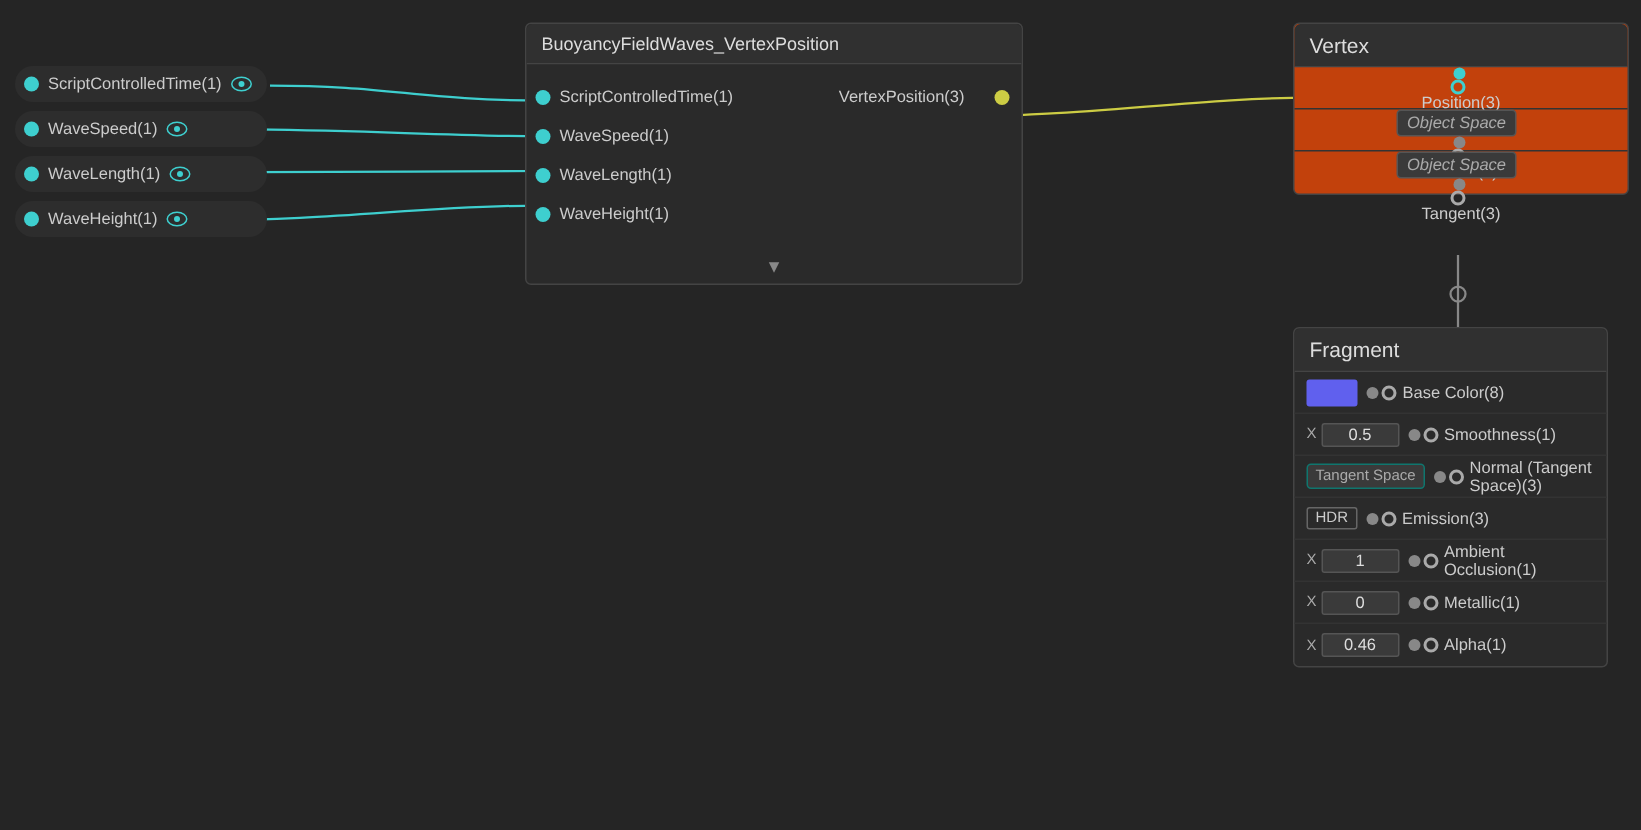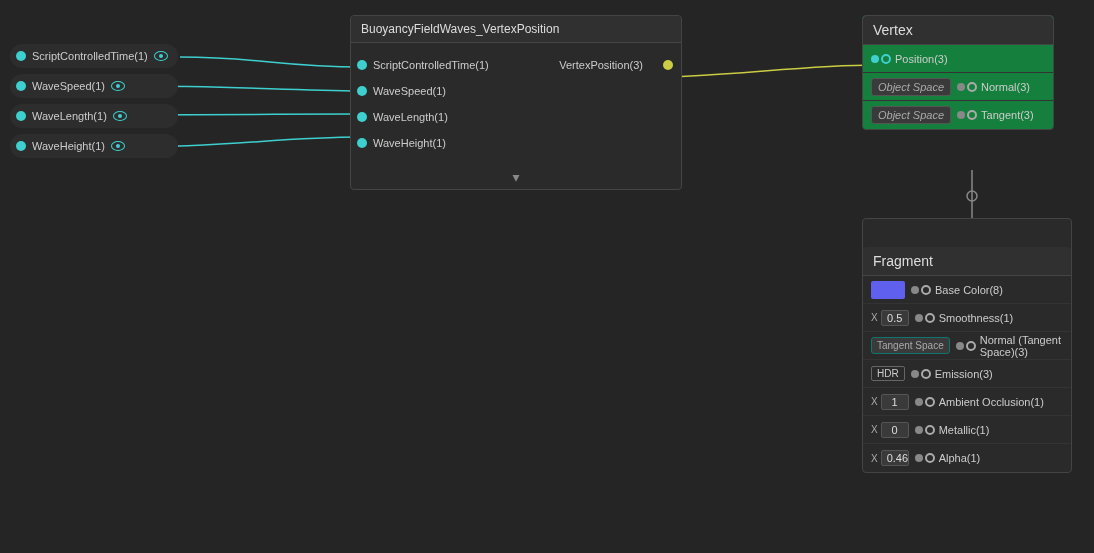--- a/index.html
+++ b/index.html
@@ -163,41 +163,42 @@
       padding: 4px;
       color: #888;
       font-size: 14px;
     }
 
     
     .vertex-node {
       position: absolute;
       top: 15px;
       left: 862px;
-      width: 192px;
-      background-color: #15803d;
+      width: 224px;
+      background-color: #c2410c;
       border: 1px solid #444;
       border-radius: 4px;
     }
 
     .vertex-node-header {
       background-color: #303030;
       padding: 6px 10px;
       font-size: 14px;
       color: #dddddd;
       border-bottom: 1px solid #444;
       border-radius: 4px 4px 0 0;
     }
 
     .vertex-port-row {
       display: flex;
       align-items: center;
       height: 28px;
       padding: 0 8px;
       border-bottom: 1px solid #333;
+      flex-direction: column;
     }
 
     .vertex-port-row:last-child {
       border-bottom: none;
     }
 
     .vertex-label-btn {
       background-color: #3a3a3a;
       border: 1px solid #555;
       border-radius: 3px;
@@ -262,21 +263,20 @@
       border-radius: 4px;
     }
 
     .fragment-node-header {
       background-color: #303030;
       padding: 6px 10px;
       font-size: 14px;
       color: #dddddd;
       border-bottom: 1px solid #444;
       border-radius: 4px 4px 0 0;
-      margin-top: 28px;
     }
 
     .fragment-port-row {
       display: flex;
       align-items: center;
       height: 28px;
       padding: 0 8px;
       border-bottom: 1px solid #333;
     }
 
@@ -307,21 +307,21 @@
       margin-right: 3px;
     }
 
     .value-box {
       background-color: #3a3a3a;
       border: 1px solid #555;
       border-radius: 2px;
       padding: 1px 5px;
       font-size: 11px;
       color: #ddd;
-      width: 28px;
+      width: 52px;
       text-align: center;
     }
 
     
     .hdr-badge {
       background-color: #2a2a2a;
       border: 1px solid #666;
       border-radius: 2px;
       padding: 1px 5px;
       font-size: 10px;

